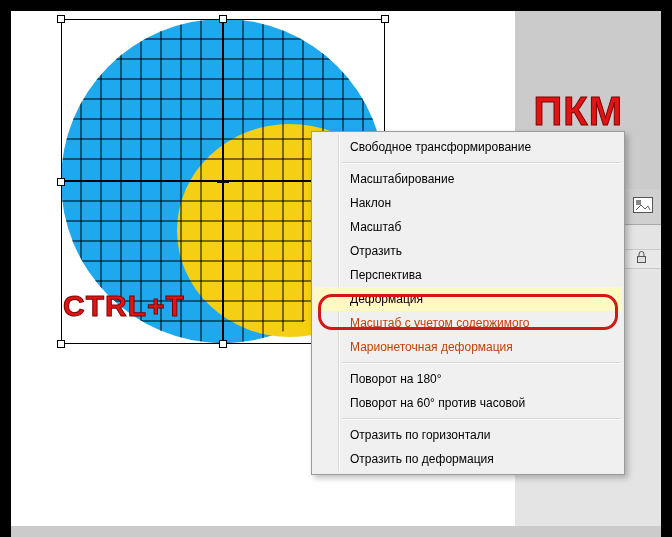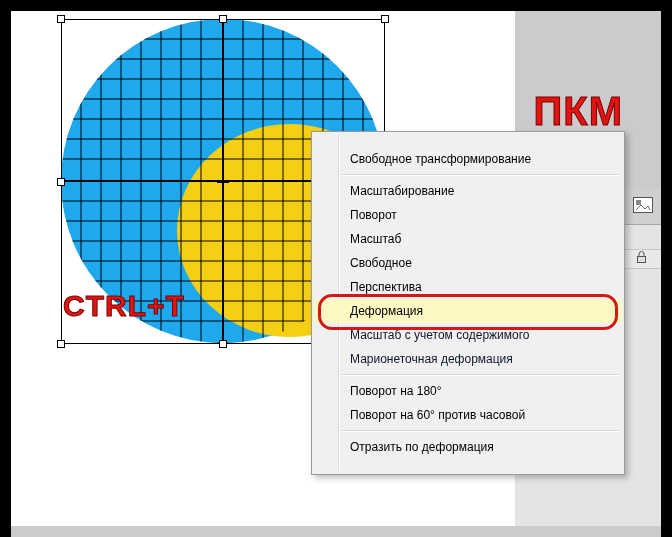--- a/index.html
+++ b/index.html
@@ -28,24 +28,24 @@
   .small-circle{position:absolute;left:116px;top:105px;width:226px;height:213px;border-radius:50%;background:#f4cf13}
   
   .grid{position:absolute;left:0;top:0;width:324px;height:324px;pointer-events:none}
   .grid line{stroke:#000;stroke-width:1}
   .grid line.major{stroke-width:2}
   
   .lbl{position:absolute;font-family:Arial,sans-serif;font-weight:900;color:#e11414;-webkit-text-stroke:1px #7a0000}
   .lbl.pkm{right:38px;top:78px;font-size:40px;letter-spacing:1px}
   .lbl.ctrl{left:52px;top:278px;font-size:30px;letter-spacing:1px}
   
-  .menu{position:absolute;left:300px;top:120px;width:314px;background:#f0f0f0;border:1px solid #9b9b9b;box-shadow:3px 3px 6px rgba(0,0,0,.25);font-size:12px;color:#000;padding:15px 2px;box-sizing:border-box}
+  .menu{position:absolute;left:300px;top:120px;width:314px;background:#f0f0f0;border:1px solid #9b9b9b;box-shadow:3px 3px 6px rgba(0,0,0,.25);font-size:12px;color:#000;padding:3px 2px;box-sizing:border-box}
   .menu .vline{position:absolute;left:26px;top:3px;bottom:3px;width:1px;background:#d9d9d9;border-right:1px solid #fff}
   .menu .item{position:relative;padding:5px 12px 5px 36px;white-space:nowrap;line-height:14px}
-  .menu .item.disabled{color:#0f172a}
+  .menu .item.disabled{color:#c2410c}
   .menu .item.hover{background:#fef9c3}
   .menu .sep{height:0;margin:3px 2px 3px 28px;border-top:1px solid #d6d6d6;border-bottom:1px solid #fff}
   .menu .highlight{position:absolute;left:6px;right:6px;border:3px solid #d41717;border-radius:14px;pointer-events:none;height:30px;top:162px}
 </style>
 </head>
 <body>
 
 <div class="frame">
 
   <div class="sidepanel">
@@ -136,29 +136,30 @@
 
   <div class="lbl pkm">ПКМ</div>
   <div class="lbl ctrl">CTRL+T</div>
 
   <div class="menu">
     <div class="vline"></div>
 
     <div class="item">Свободное трансформирование</div>
     <div class="sep"></div>
     <div class="item">Масштабирование</div>
-    <div class="item">Поворот</div>
+    <div class="item">Наклон</div>
     <div class="item">Масштаб</div>
-    <div class="item">Свободное</div>
+    <div class="item">Отразить</div>
     <div class="item">Перспектива</div>
     <div class="item hover">Деформация</div>
     <div class="item disabled">Масштаб с учетом содержимого</div>
     <div class="item disabled">Марионеточная деформация</div>
     <div class="sep"></div>
     <div class="item">Поворот на 180°</div>
     <div class="item">Поворот на 60° против часовой</div>
     <div class="sep"></div>
+    <div class="item">Отразить по горизонтали</div>
     <div class="item">Отразить по деформация</div>
 
     <div class="highlight"></div>
   </div>
 
 </div>
 
 </body></html>

